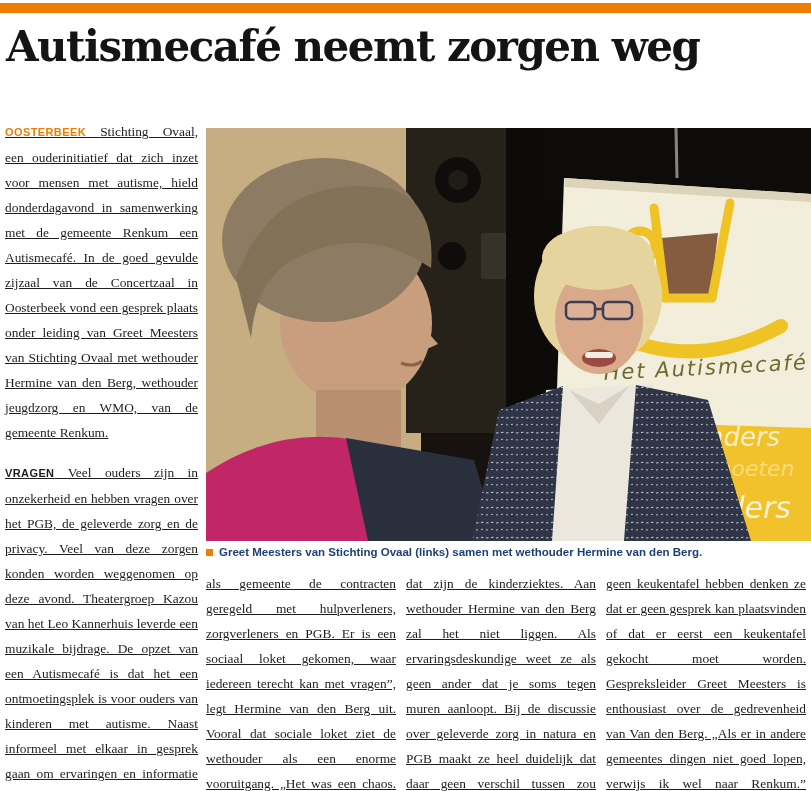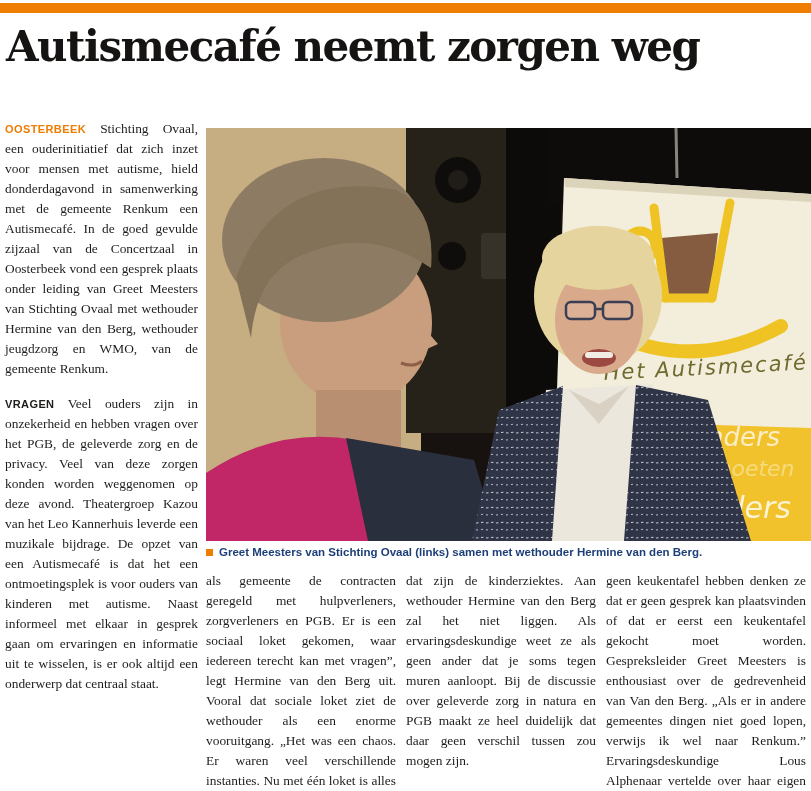--- a/index.html
+++ b/index.html
@@ -15,22 +15,22 @@
   }
   .col1{position:absolute;left:5px;top:104px;width:193px;}
   .subhead{
     margin:0;font-family:"Liberation Sans",sans-serif;font-weight:bold;
     font-size:25px;line-height:30px;color:#1c1b19;letter-spacing:-0.3px;
   }
   .byline{
     margin:12px 0 0 0;font-style:italic;font-size:15px;color:#2a2a28;
   }
   .body-par{
-    margin:0;padding:0;font-size:13.4px;line-height:20px;
-    text-align:justify;color:#1d1d1b;margin-top:15px;
+    margin:0;padding:0;font-size:13.4px;line-height:25px;
+    text-align:justify;color:#1d1d1b;margin-top:15px;text-decoration:underline;
   }
   .body-par.no-gap{margin-top:0;}
   .sec-label{
     font-family:"Liberation Sans",sans-serif;font-weight:bold;
     font-size:11px;letter-spacing:0.4px;color:#1d1d1b;
   }
   .sec-label.orange{color:#ee7d00;}
   .photo{
     position:absolute;left:206px;top:128px;width:605px;height:413px;overflow:hidden;
   }

